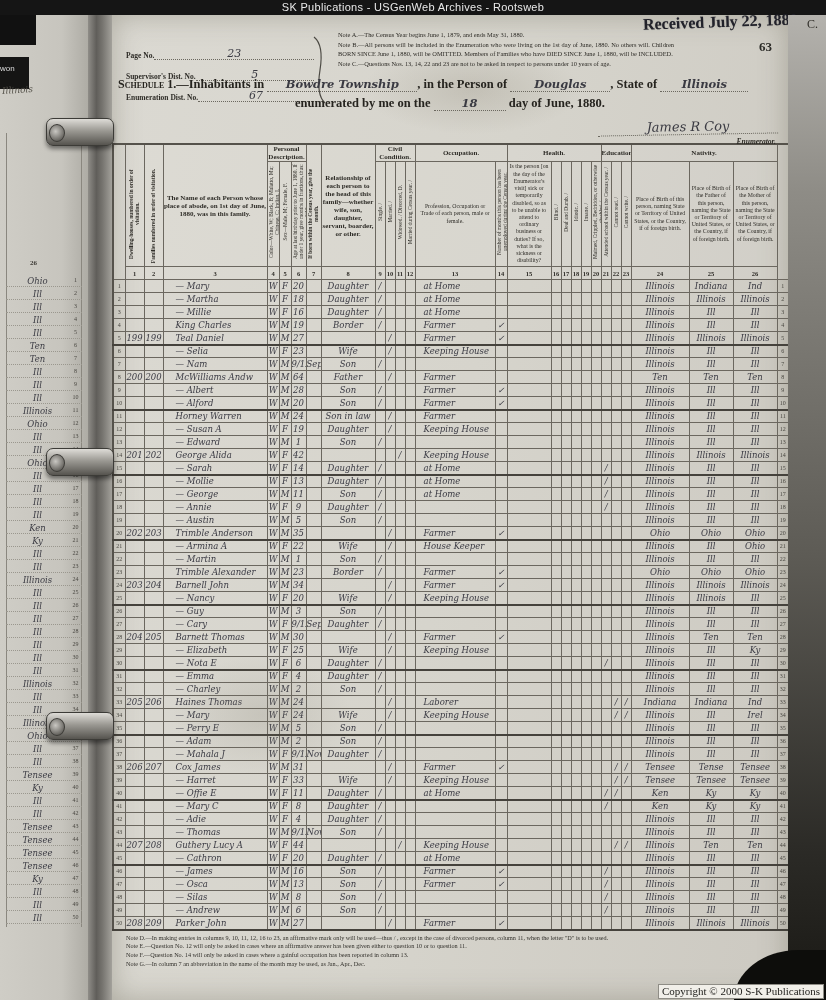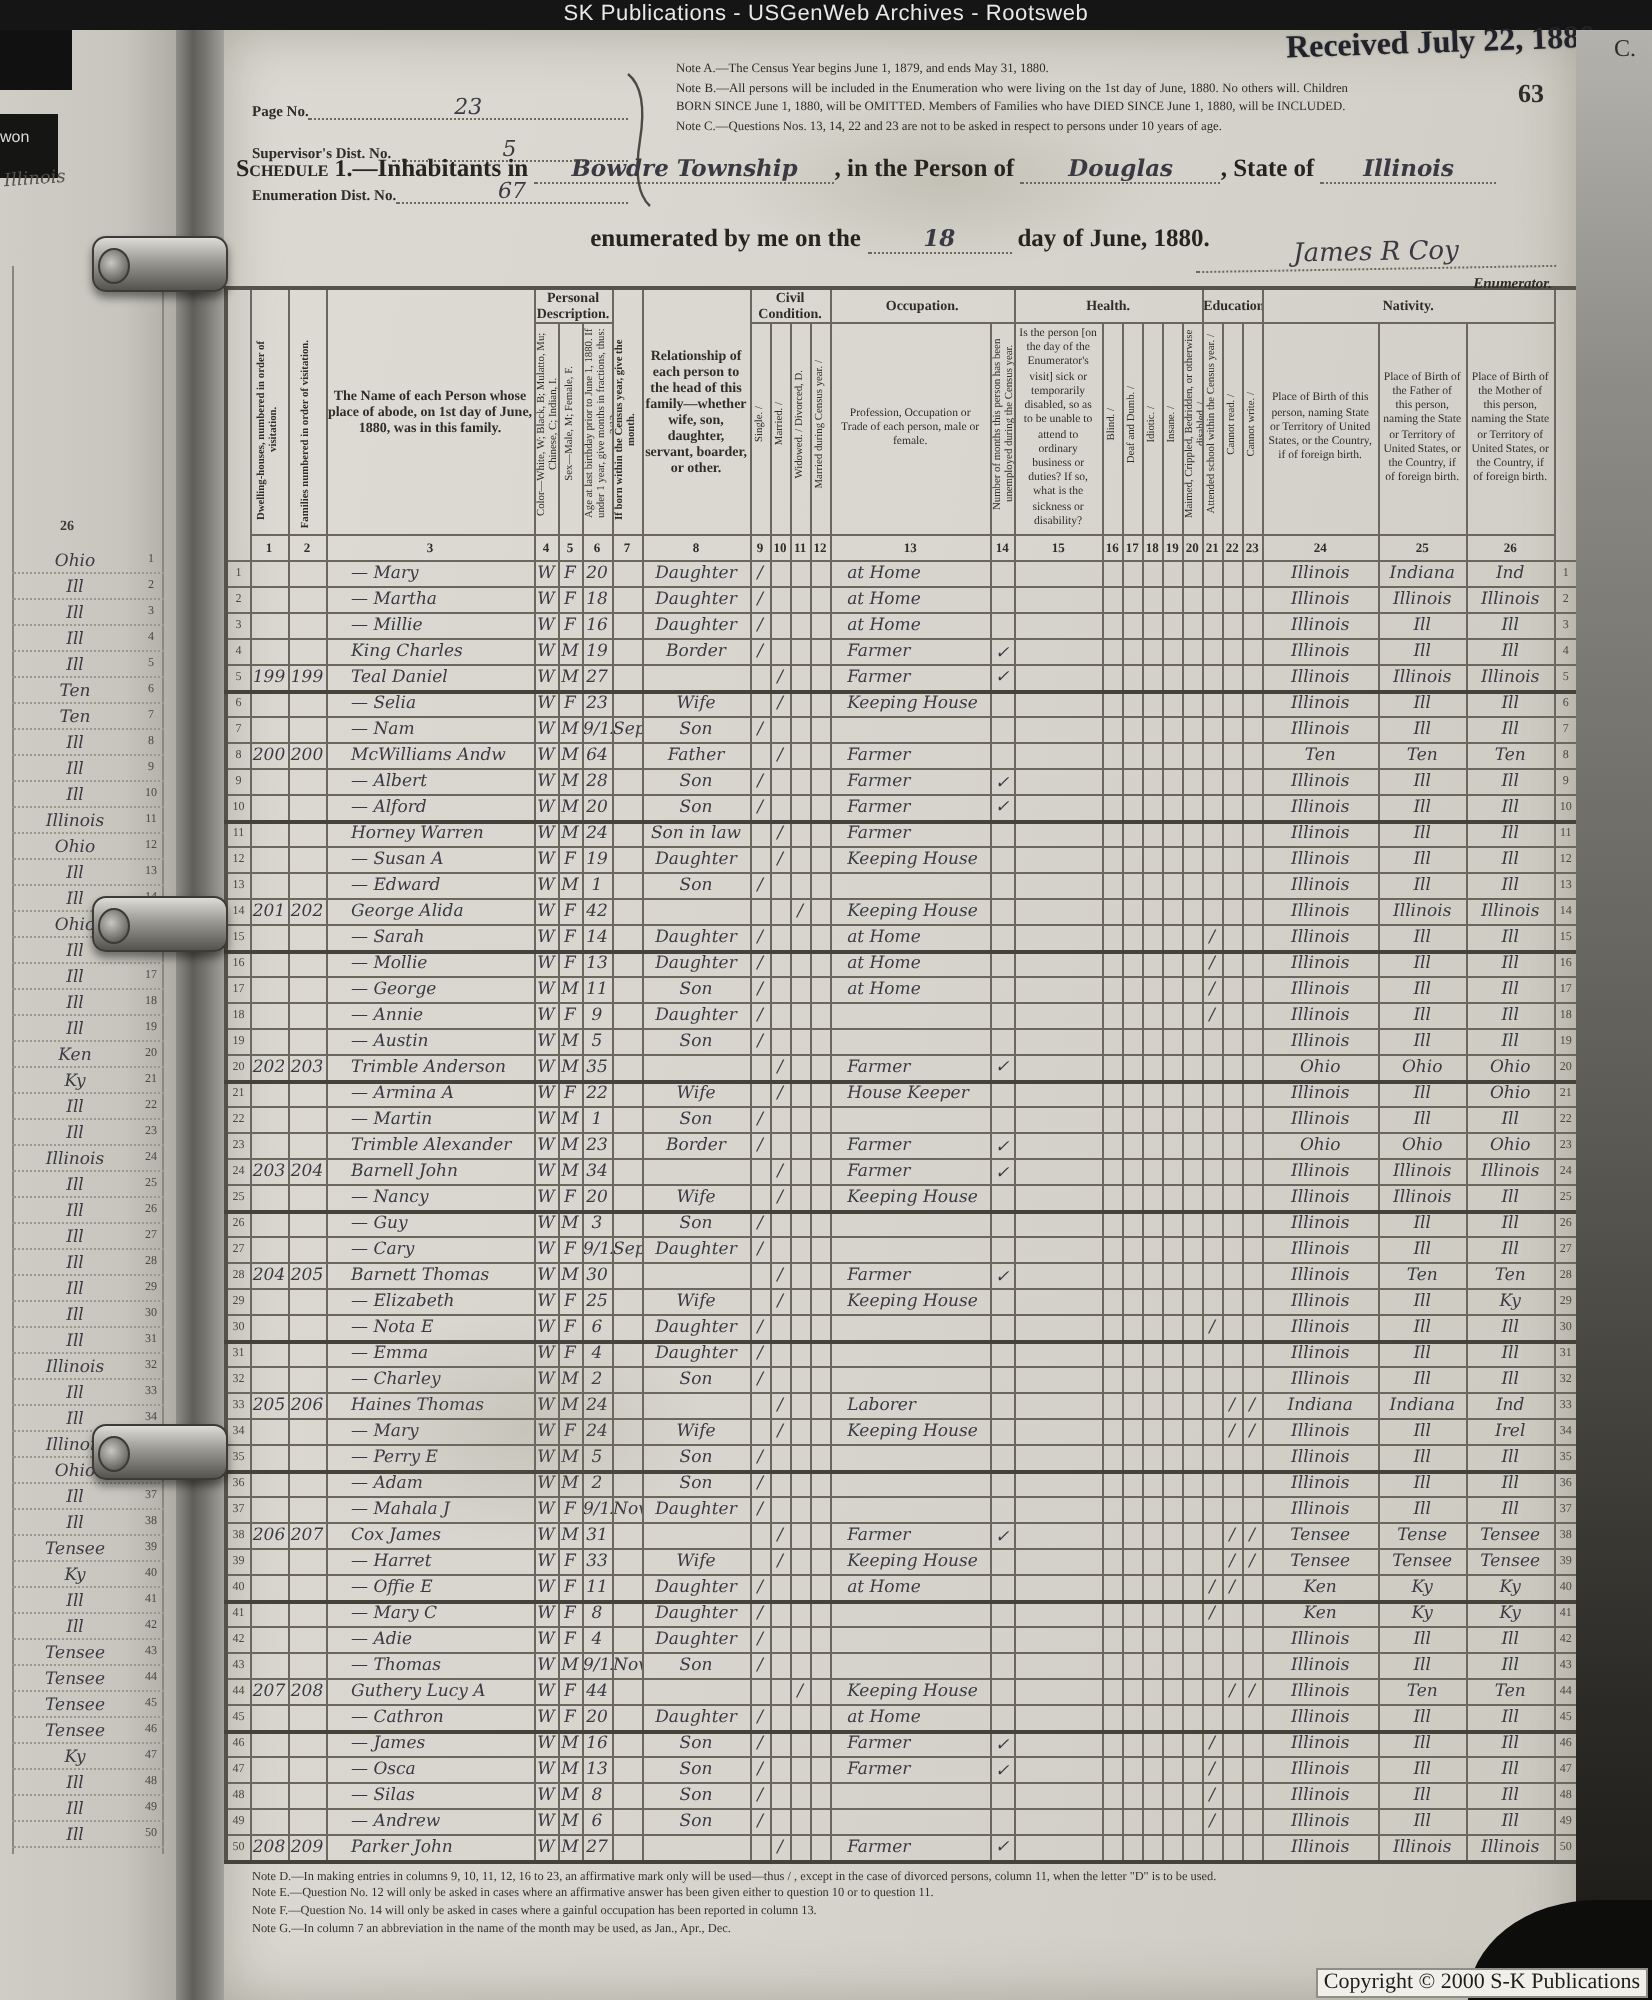--- a/index.html
+++ b/index.html
@@ -50,21 +50,21 @@
   .notes-top{position:absolute;left:226px;top:16px;width:336px;font-size:6.4px;line-height:1.4;
     color:#2e2c27;text-align:justify;}
   .notes-top p{margin:0 0 1px 0;}
   .stamp{position:absolute;right:-14px;top:-2px;font-size:16px;font-weight:bold;color:#22222a;
     transform:rotate(-2deg);white-space:nowrap;text-shadow:0 0 1px rgba(30,30,45,.4);}
   .num63{position:absolute;right:16px;top:24px;font-size:13px;font-weight:bold;color:#2c2c28;}
   .sched{position:absolute;left:0;top:62px;width:676px;color:#26241f;}
   .sched .l1{font-size:12.5px;font-weight:bold;margin-left:6px;white-space:nowrap;}
   .sched .cap{font-variant:small-caps;font-size:12px;margin-top:16px;}
   .blank{display:inline-block;border-bottom:1px dotted #6b685f;text-align:center;font-size:11.5px;vertical-align:baseline;}
-  .sched .l2{font-size:12.5px;font-weight:bold;text-align:center;margin-top:20px;}
+  .sched .l2{font-size:12.5px;font-weight:bold;text-align:center;margin-top:4px;}
   .sigrow{position:absolute;right:10px;top:40px;text-align:right;}
   .sig{font-size:13px;border-bottom:1px dotted #6b685f;display:inline-block;width:180px;text-align:center;transform:rotate(-1deg);}
   .enum-lbl{font-size:7.5px;font-weight:bold;font-style:italic;color:#2e2c27;margin-top:2px;margin-right:2px;}
   
   table.census{border-collapse:collapse;table-layout:fixed;width:676px;margin:0;
     border:2px solid #55524b;}
   .census th,.census td{border:1px solid #6b675f;padding:0;overflow:hidden;}
   .census th{font-weight:normal;color:#2f2d28;background:rgba(255,255,255,.06);}
   .h-group th{font-size:7px;font-weight:bold;height:14px;}
   .h-label th{height:104px;vertical-align:middle;}

